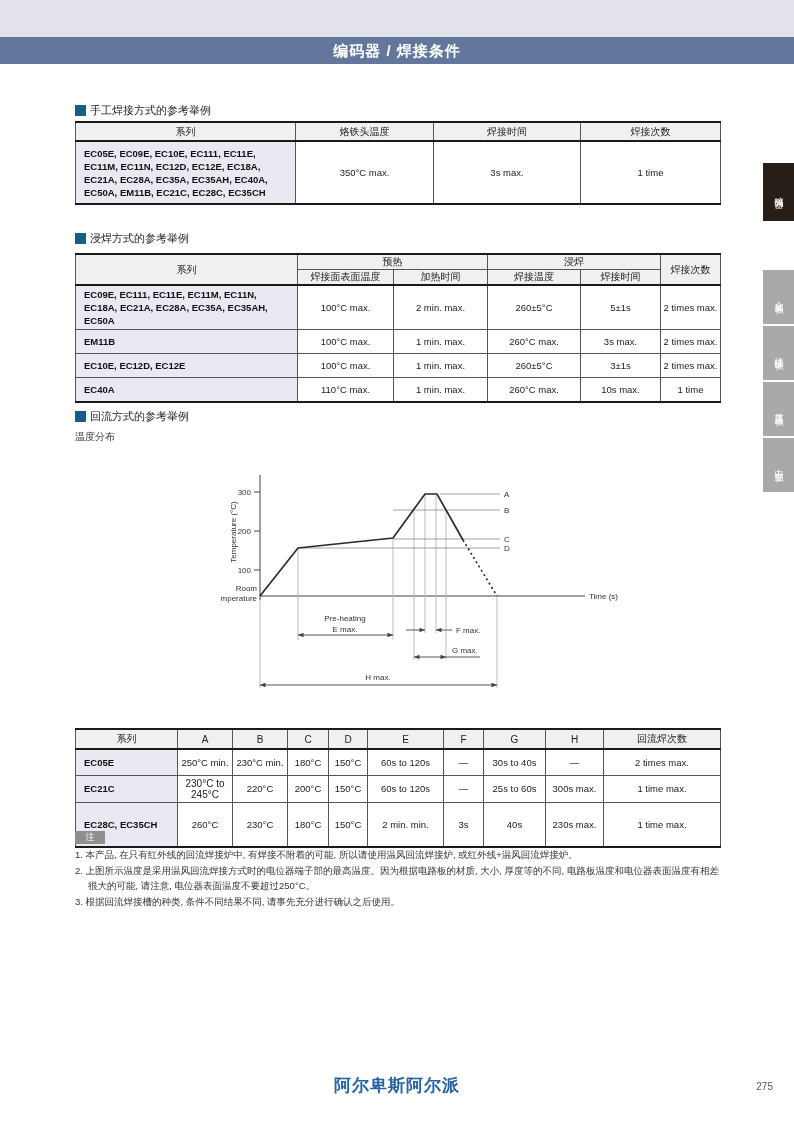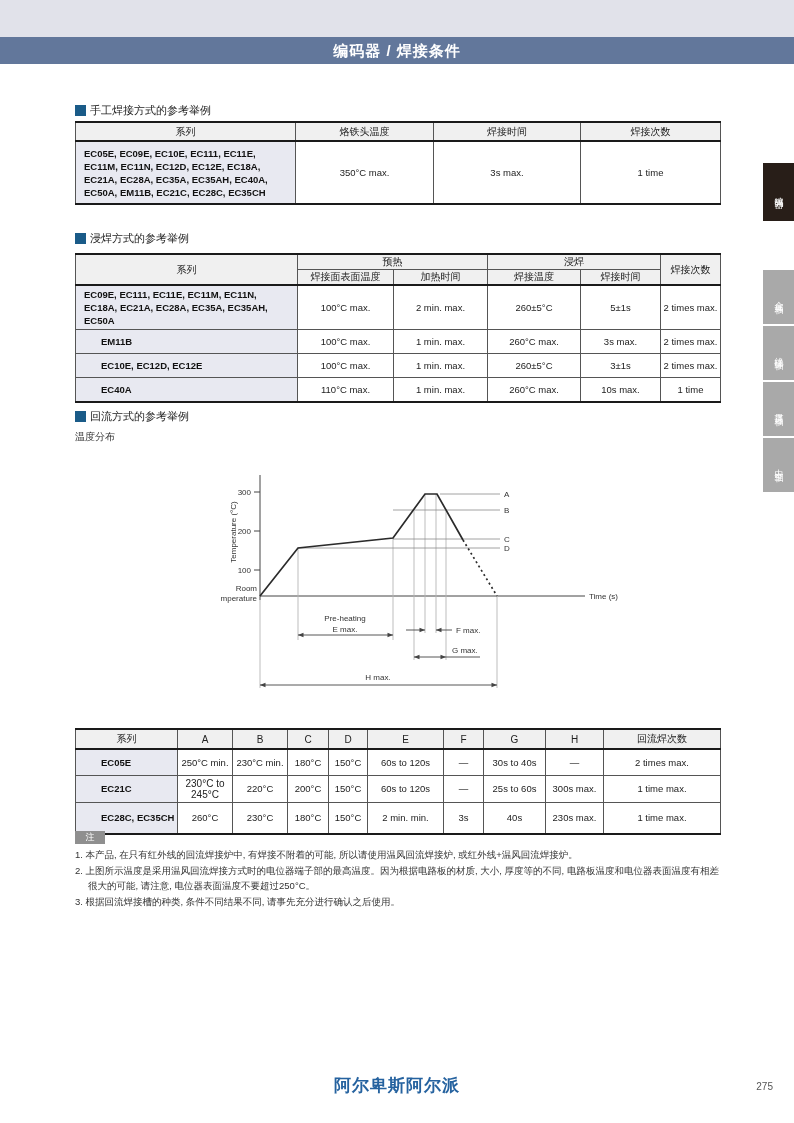--- a/index.html
+++ b/index.html
@@ -13,21 +13,21 @@
   .section-head { position:absolute; display:flex; align-items:center; gap:4px;
     font-size:11px; color:#222; }
   .section-head .sq { width:11px; height:11px; background:#1a5b88; display:inline-block; }
   .sub-label { position:absolute; font-size:10px; color:#333; }
 
   table { border-collapse:collapse; table-layout:fixed; position:absolute;
     border-top:2px solid #1a1a1a; border-bottom:2px solid #1a1a1a;border-radius:17px; }
   th, td { border:1px solid #555; font-weight:normal; overflow:hidden; }
   thead th { background:#f0f0f0; font-size:10px; color:#222; text-align:center; }
   tbody tr > :first-child { background:#e8e9f1; font-weight:bold; font-size:9.5px;
-    text-align:left; padding-left:25px; color:#111; }
+    text-align:left; padding-left:8px; color:#111; }
   tbody td { font-size:9.5px; color:#222; text-align:center; }
   tr.hb > th { border-bottom-width:2px; border-bottom-color:#1a1a1a; }
 
   .notes { position:absolute; left:75px; top:847px; width:648px; }
   .note-badge { position:absolute; left:75px; top:831px; width:30px; height:13px; background:#8f8f8f;
     color:#fff; font-size:9px; text-align:center; line-height:13px; }
   .note-line { font-size:9.5px; color:#333; line-height:15.5px; padding-left:13px; text-indent:-13px; }
 
   .side-tab { position:absolute; left:763px; width:31px; color:#fff;
     display:flex; align-items:center; justify-content:center; }
@@ -258,21 +258,21 @@
         <td style="font-size:10px;">230°C to 245°C</td>
         <td>220°C</td>
         <td>200°C</td>
         <td>150°C</td>
         <td>60s to 120s</td>
         <td>—</td>
         <td>25s to 60s</td>
         <td>300s max.</td>
         <td>1 time max.</td>
       </tr>
-      <tr style="height:32px;">
+      <tr style="height:45px;">
         <td>EC28C, EC35CH</td>
         <td>260°C</td>
         <td>230°C</td>
         <td>180°C</td>
         <td>150°C</td>
         <td>2 min. min.</td>
         <td>3s</td>
         <td>40s</td>
         <td>230s max.</td>
         <td>1 time max.</td>

